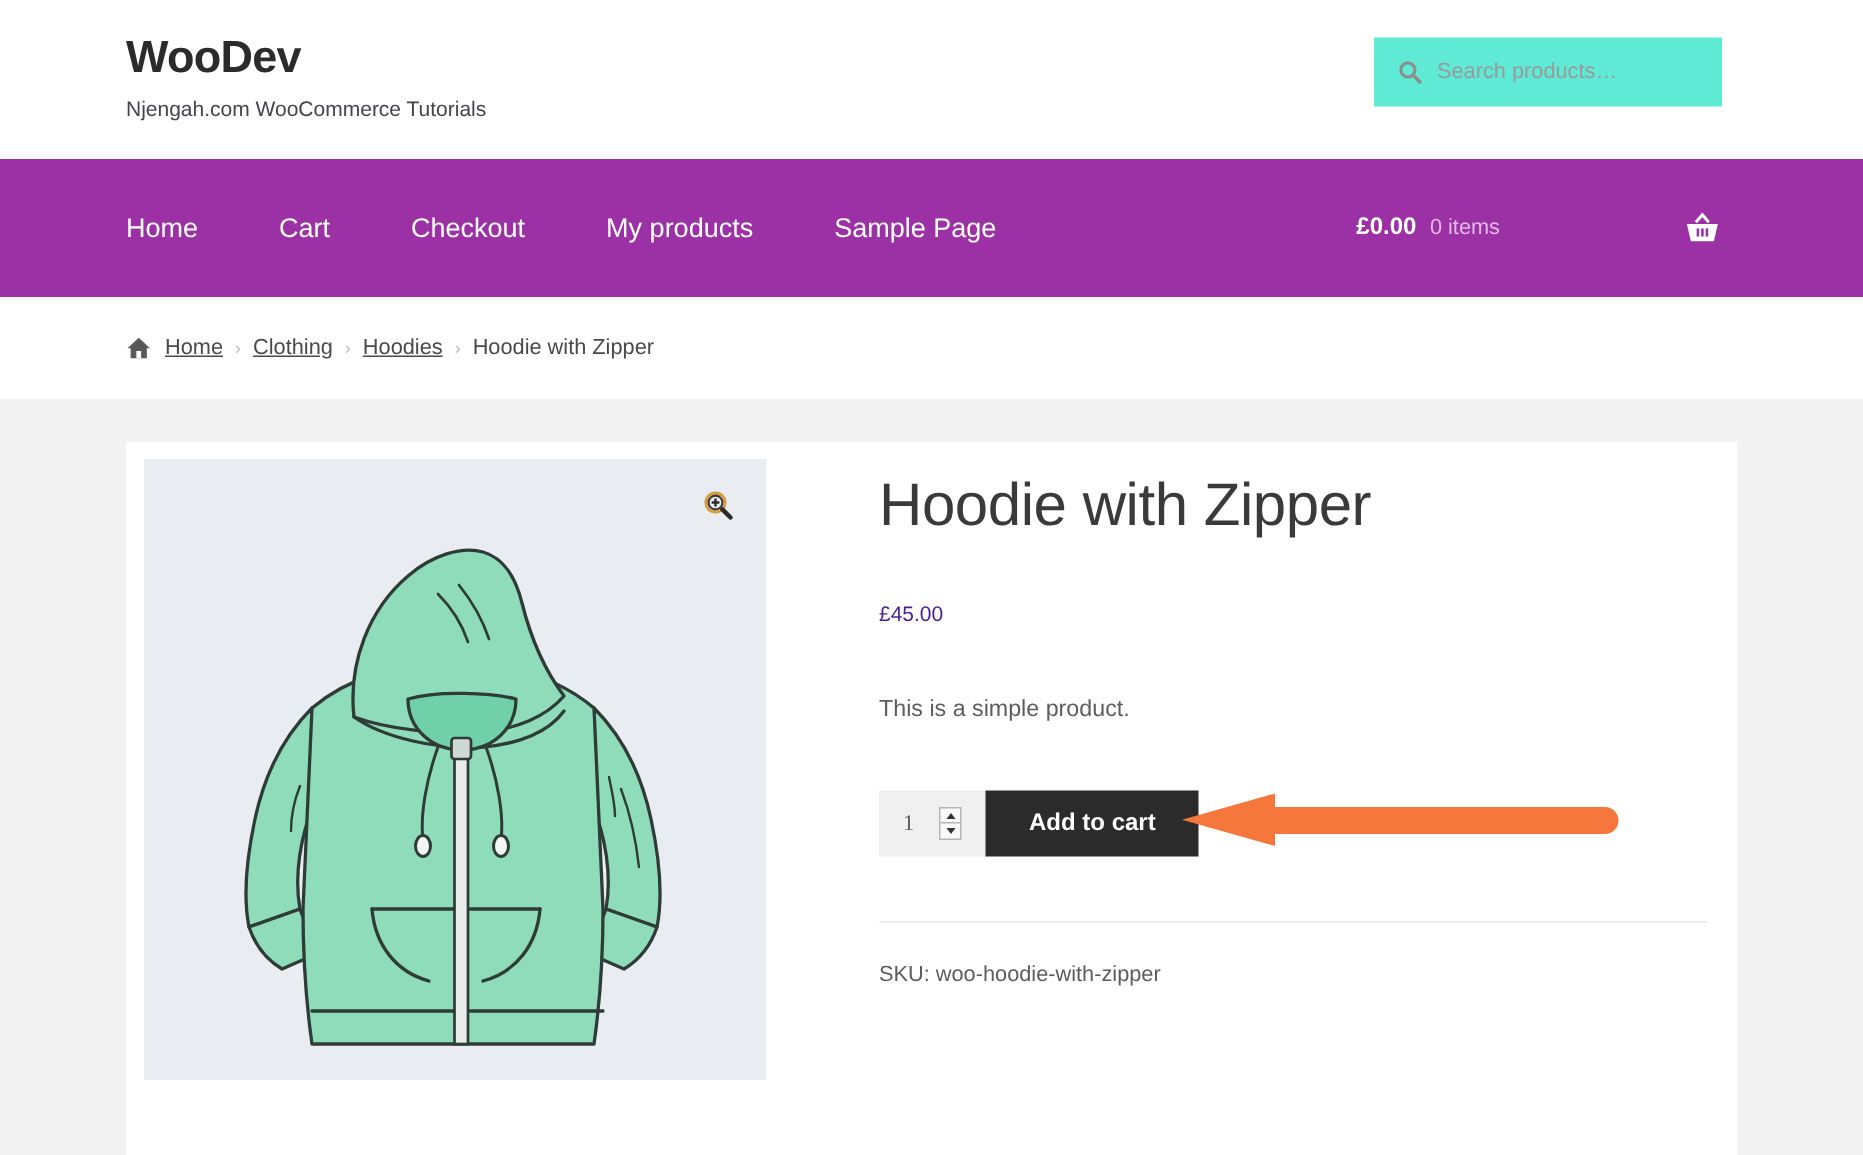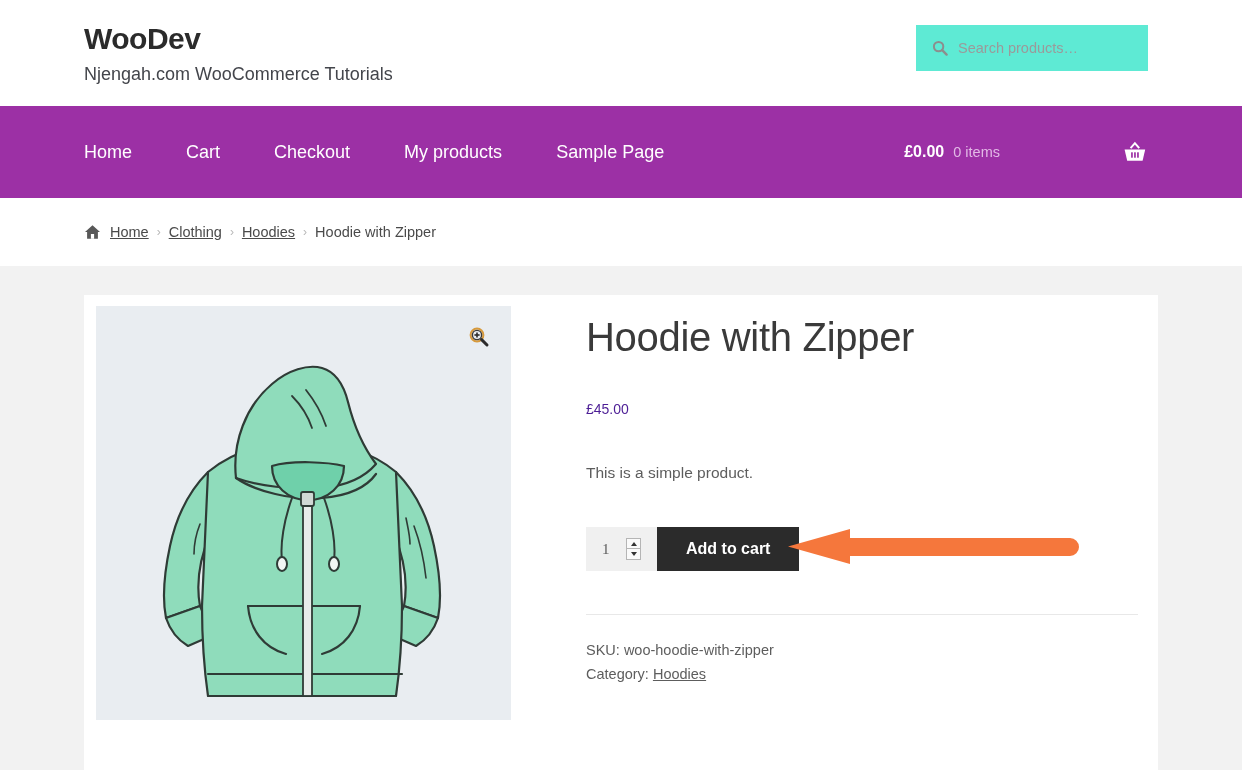--- a/index.html
+++ b/index.html
@@ -19,21 +19,21 @@
   }
   .brand { position: absolute; left: 84px; top: 22px; }
   .site-title {
     font-size: 30px;
     font-weight: bold;
     color: #2b2b2b;
     letter-spacing: -0.5px;
     line-height: 1.1;
   }
   .site-tagline {
-    font-size: 18px;
+    font-size: 14px;
     color: #43454b;
     margin-top: 9px;
   }
   .search-box {
     position: absolute;
     right: 94px; top: 25px;
     width: 232px; height: 46px;
     background: #5eead4;
     display: flex;
     align-items: center;
@@ -363,24 +363,20 @@
         <button type="button" class="add-to-cart-btn">Add to cart</button>
       </form>
 
       <div class="meta-divider"></div>
 
       <div class="product-meta">
         <div>
           <span>SKU:</span>
           <span>woo-hoodie-with-zipper</span>
         </div>
-        <div>
-          <span>Category:</span>
-          <span class="meta-link">Hoodies</span>
-        </div>
       </div>
     </div>
 
     <span class="annotation-arrow">
       <svg width="300" height="50" viewBox="0 0 300 50">
         <path d="M68 12 L68 21 L288 21 A9 9 0 0 1 288 39 L68 39 L68 47 L6 29.5 Z" fill="#f5773c"></path>
       </svg>
     </span>
 
   </div>

